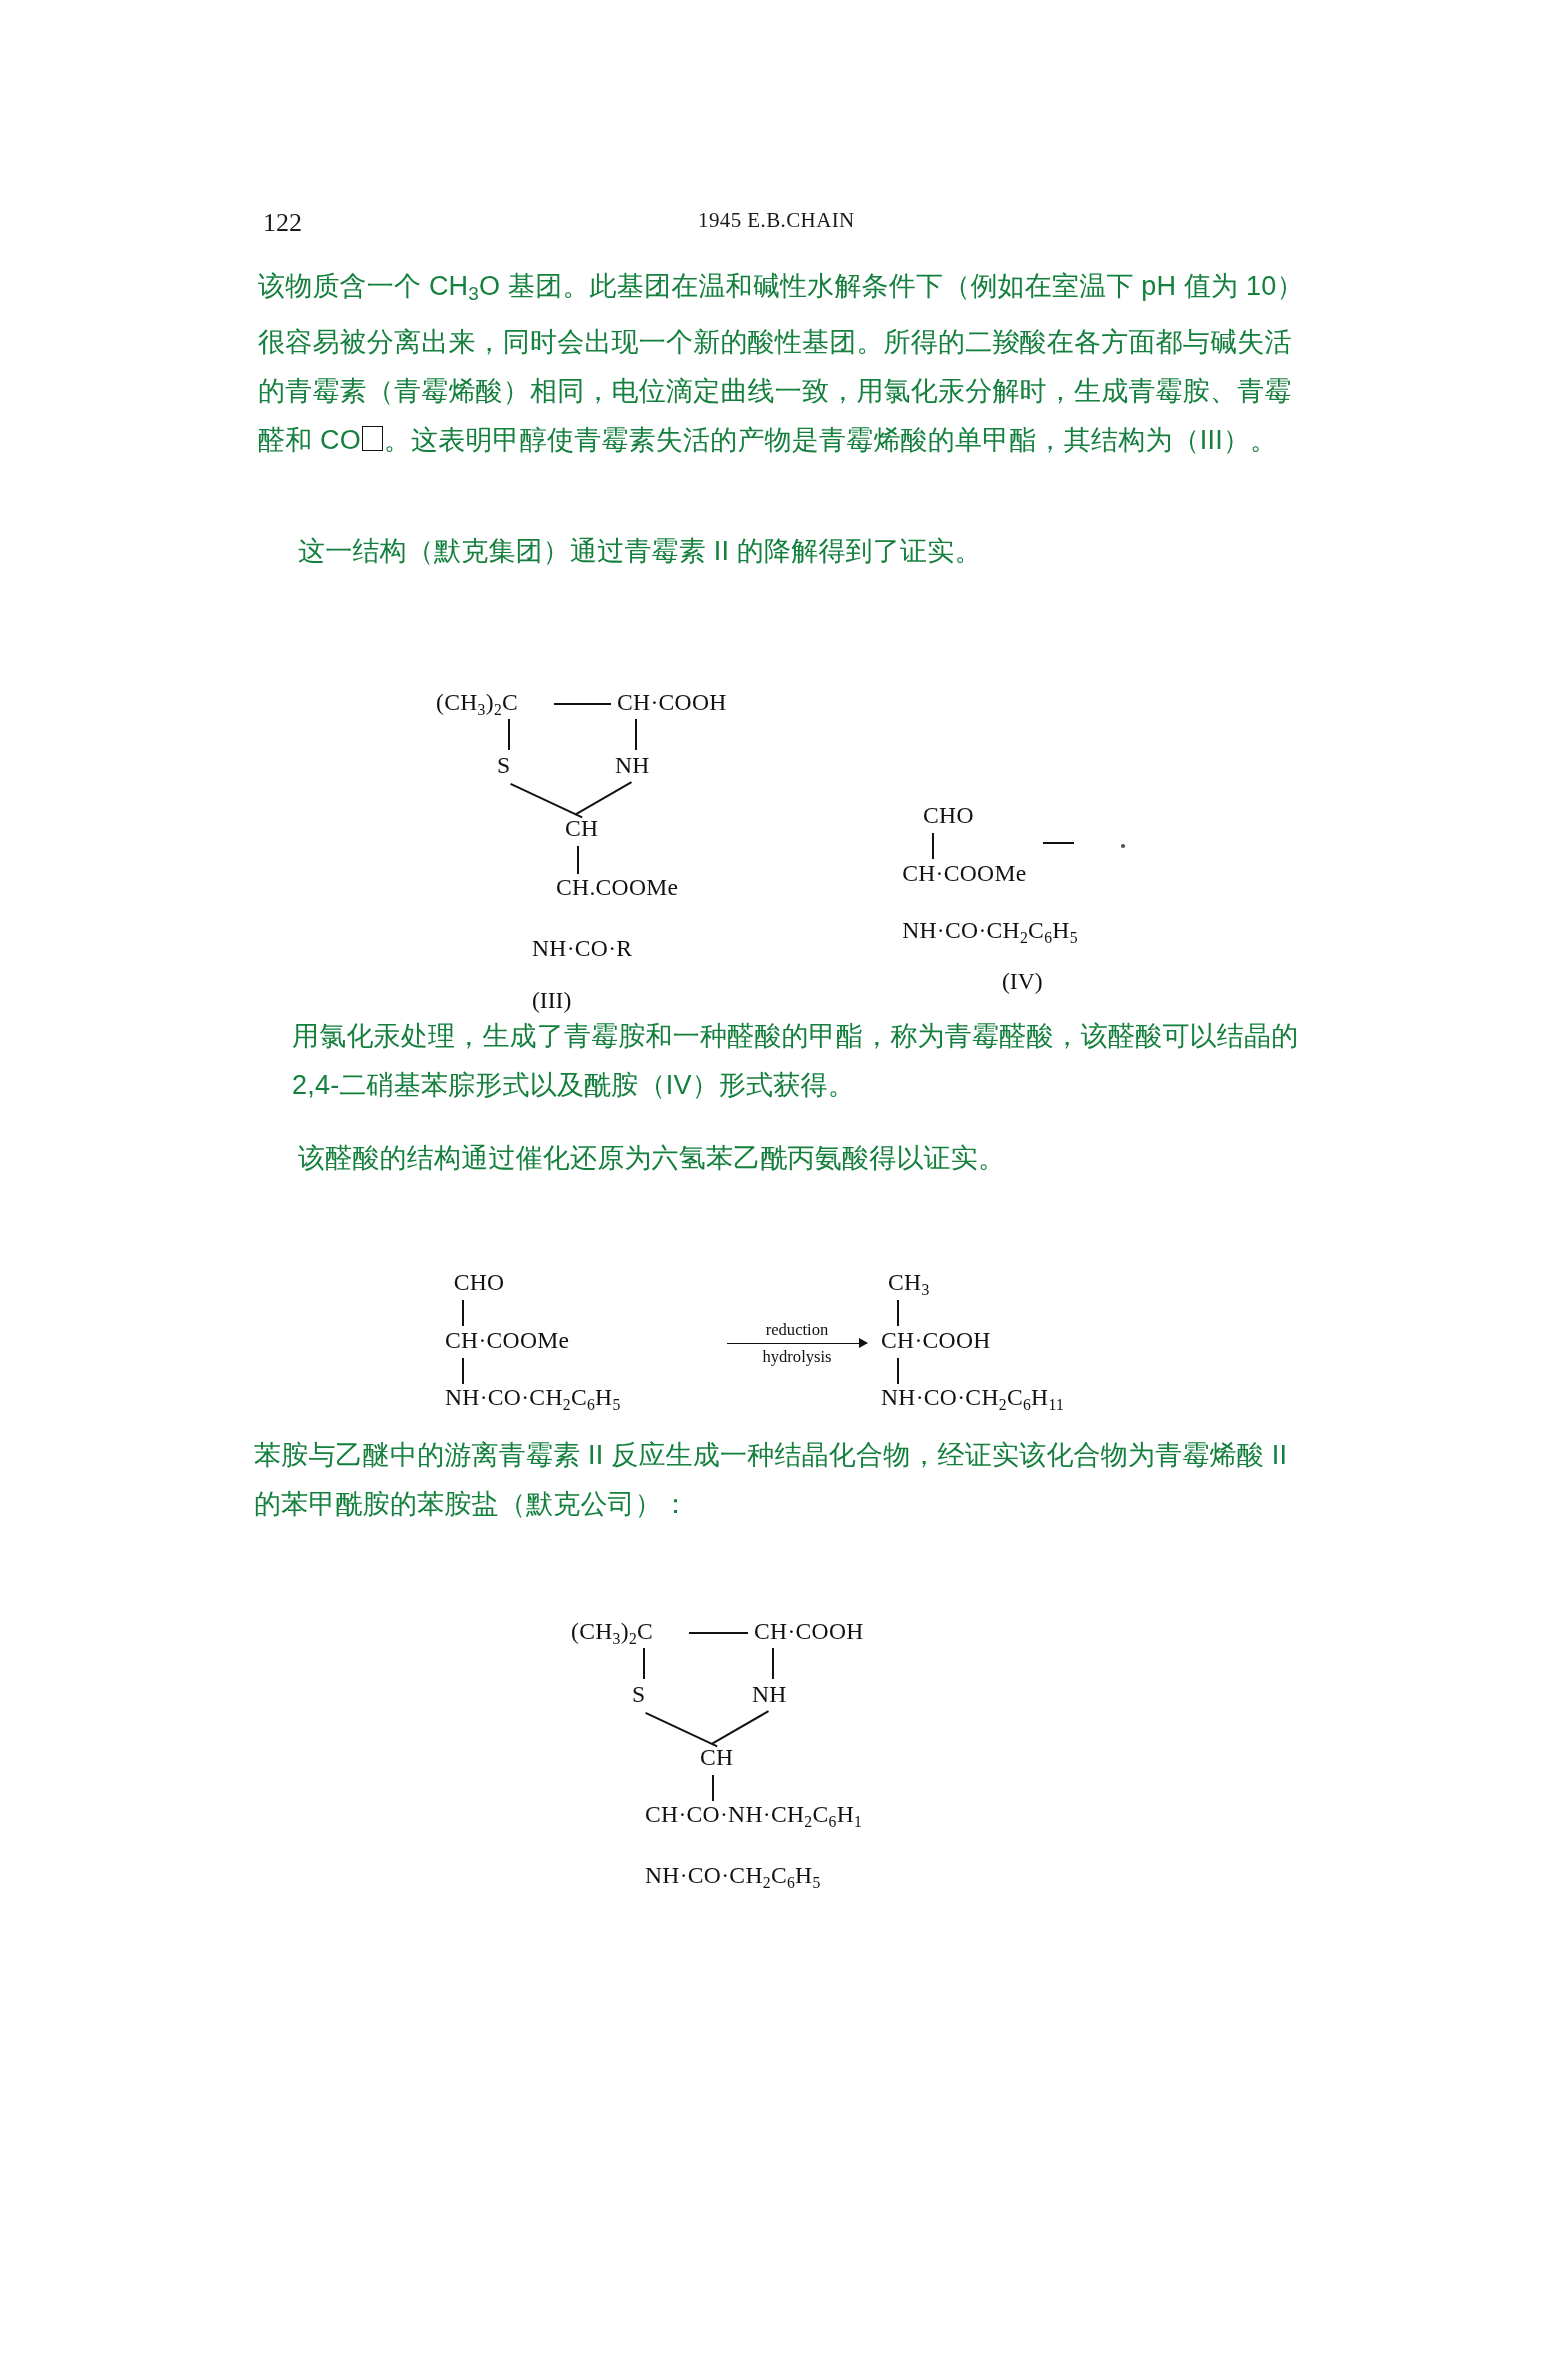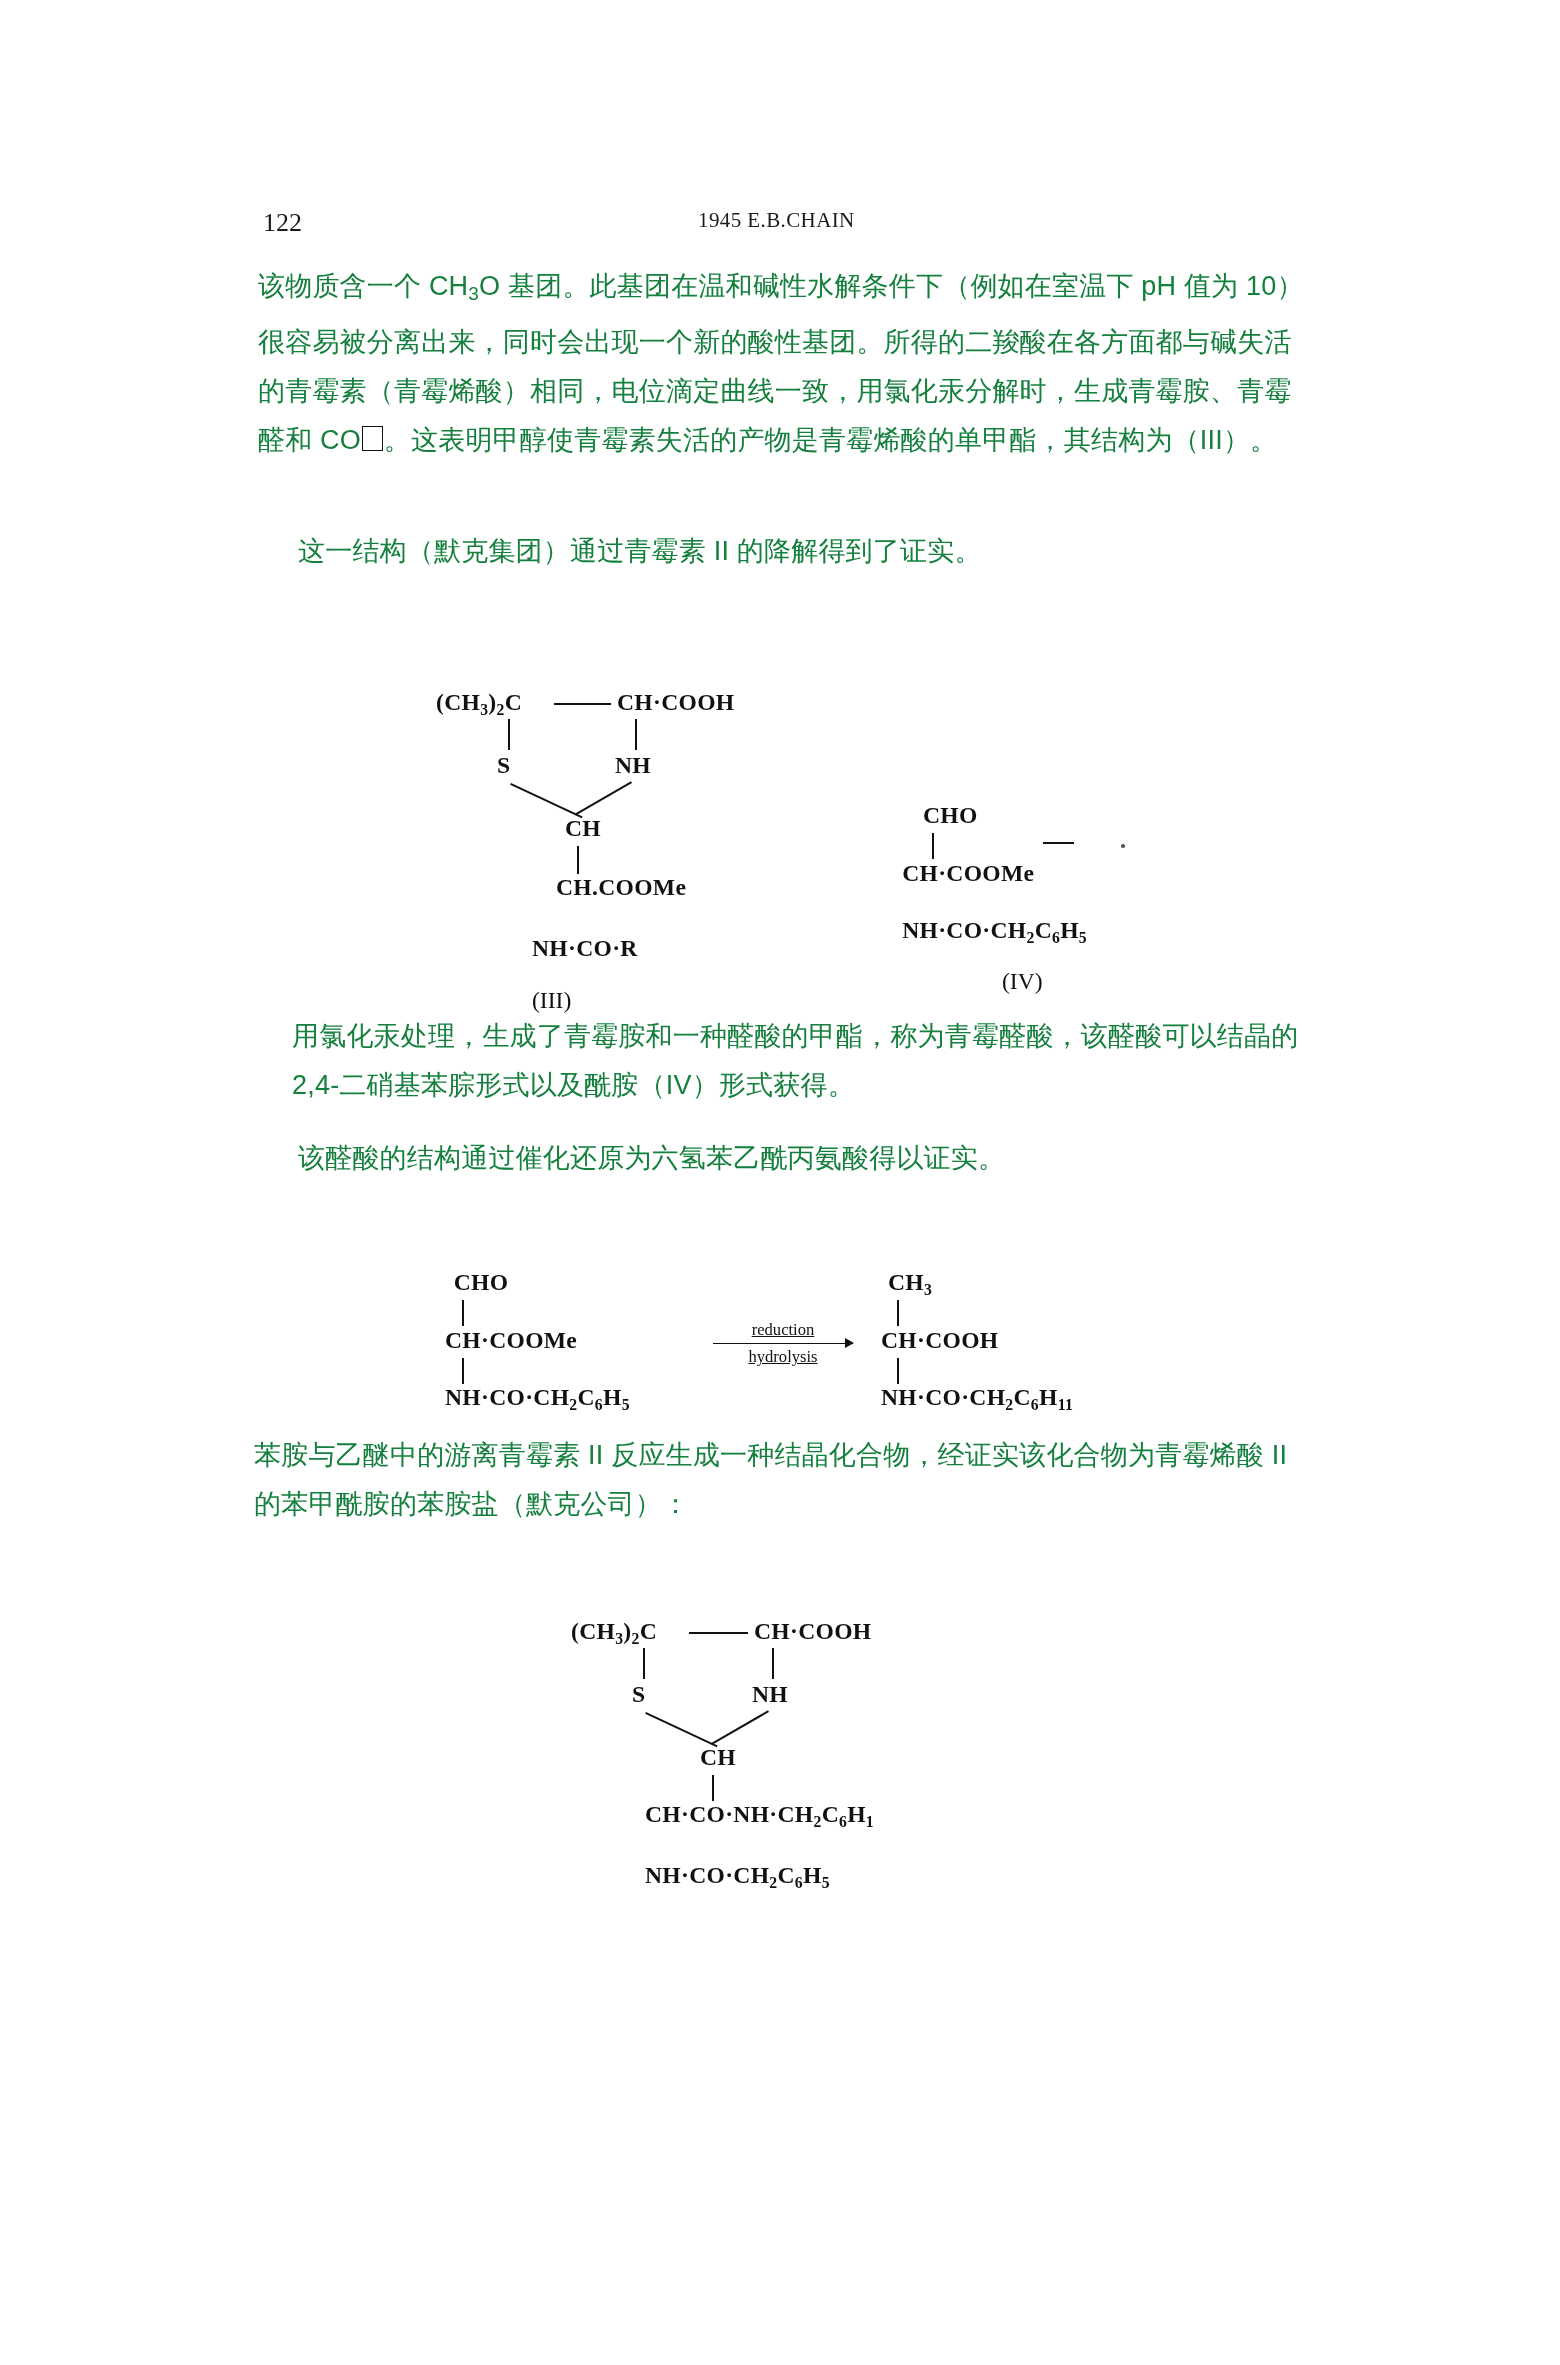--- a/index.html
+++ b/index.html
@@ -57,21 +57,21 @@
     margin: 0 0.9px;
   }
 
   
   .chem {
     position: absolute;
     font-family: "Liberation Serif", serif;
     color: #111111;
     white-space: nowrap;
   }
-  .chem .lbl { font-size: 23.6px; font-weight: 700; letter-spacing: 0.3px; }
+  .chem .lbl { font-size: 23.6px; font-weight: 400; letter-spacing: 0.3px; }
   .chem .sb { font-size: 15.7px; vertical-align: -0.3em; }
   .vbond {
     position: absolute;
     width: 1.7px;
     background: #111;
   }
   .hbond {
     position: absolute;
     height: 1.7px;
     background: #111;
@@ -169,21 +169,21 @@
   <div class="para p4">该醛酸的结构通过催化还原为六氢苯乙酰丙氨酸得以证实。</div>
 
   <div class="chem" style="left:445px; top:1269px; width:715px; height:174px;">
 
     <span class="lbl" style="position:absolute; left:8.7px; top:0px;">CHO</span>
     <div class="vbond" style="left:17.4px; top:31px; height:26px;"></div>
     <span class="lbl" style="position:absolute; left:0px; top:58px;">CH·COOMe</span>
     <div class="vbond" style="left:17.4px; top:89px; height:26px;"></div>
     <span class="lbl" style="position:absolute; left:0px; top:115px;"><span>NH·CO·CH</span><span class="sb">2</span><span>C</span><span class="sb">6</span><span>H</span><span class="sb">5</span></span>
 
-    <div class="rxn-arrow" style="left:268px; top:51px;text-decoration:underline;">
+    <div class="rxn-arrow" style="left:282px; top:51px;">
       <div>reduction</div>
       <div class="line"></div>
       <div>hydrolysis</div>
     </div>
 
     <span class="lbl" style="position:absolute; left:443px; top:0px;"><span>CH</span><span class="sb">3</span></span>
     <div class="vbond" style="left:452px; top:31px; height:26px;"></div>
     <span class="lbl" style="position:absolute; left:436px; top:58px;">CH·COOH</span>
     <div class="vbond" style="left:452px; top:89px; height:26px;"></div>
     <span class="lbl" style="position:absolute; left:436px; top:115px;"><span>NH·CO·CH</span><span class="sb">2</span><span>C</span><span class="sb">6</span><span>H</span><span class="sb">11</span></span>

